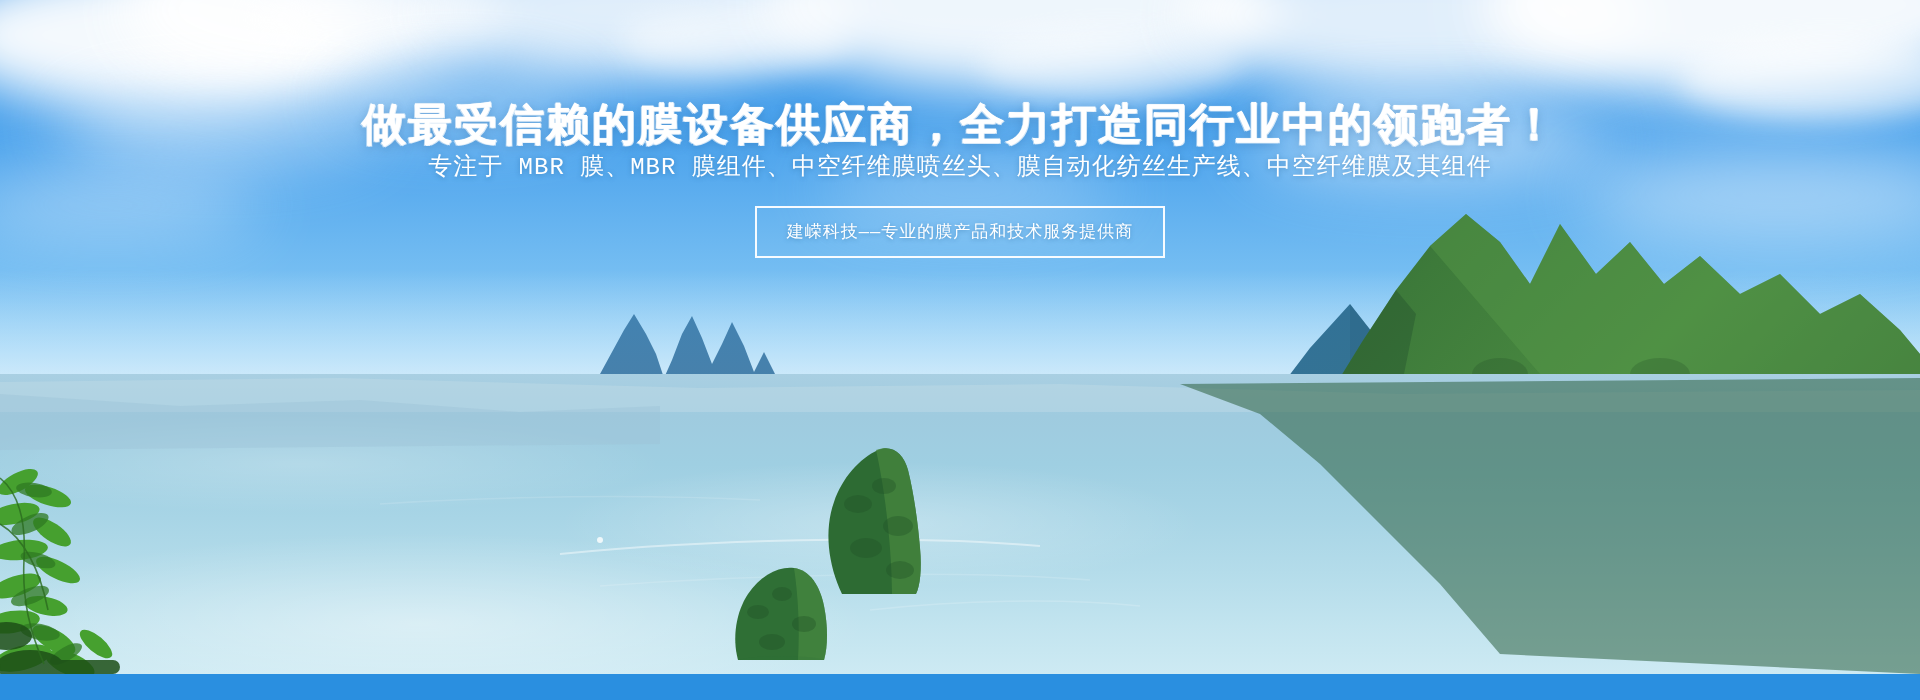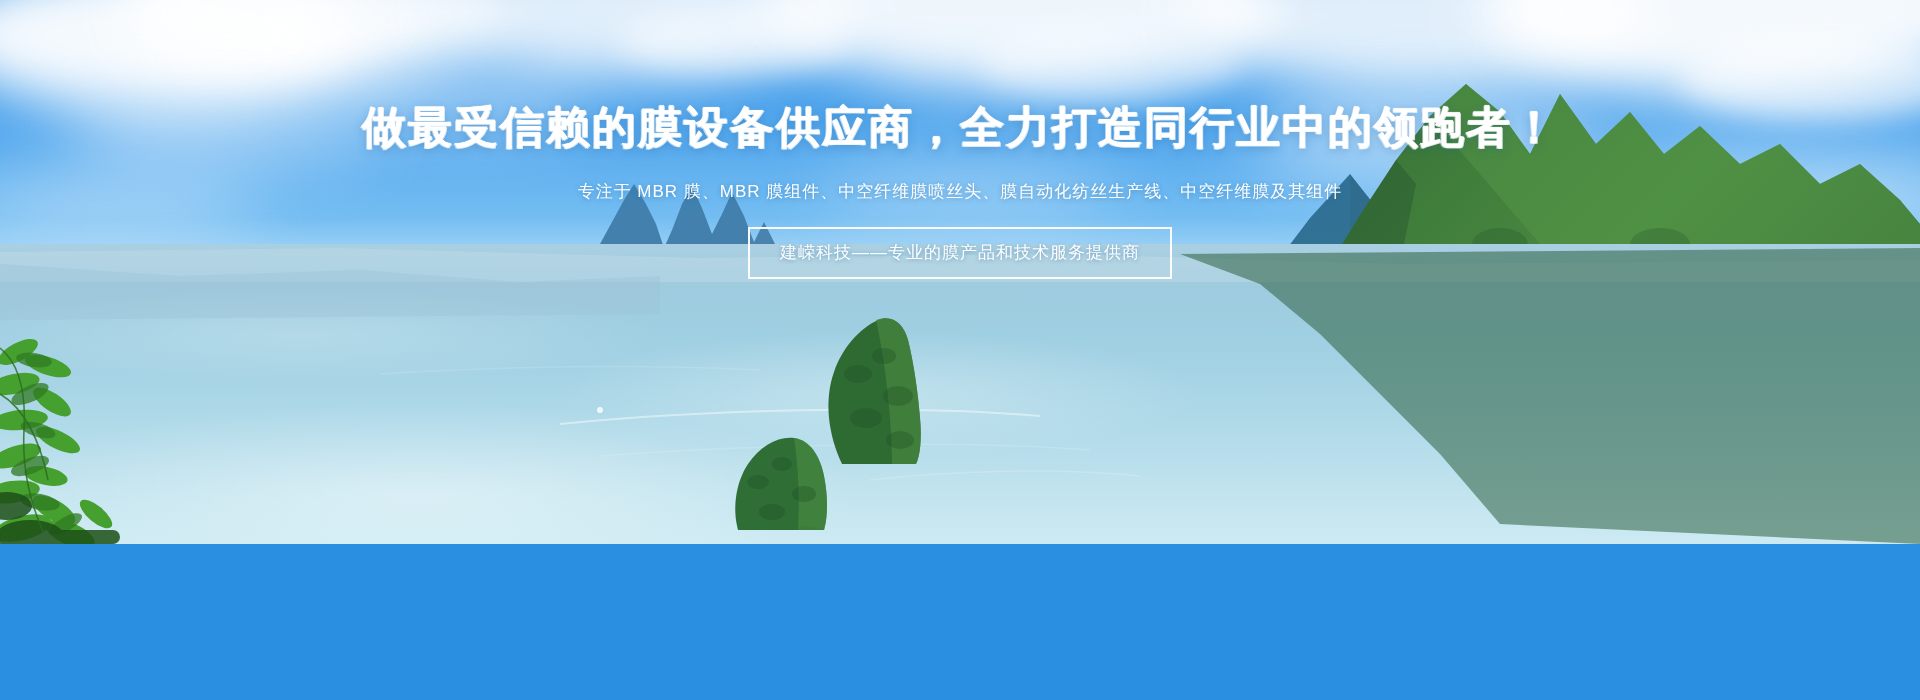--- a/index.html
+++ b/index.html
@@ -2,22 +2,23 @@
 <html><head>
 <meta charset="utf-8">
 <title>Banner</title>
 <style>
   * { margin:0; padding:0; box-sizing:border-box; }
   html,body { width:1920px; height:700px; overflow:hidden; background:#2a8fe0; }
   body { font-family:"Liberation Sans","DejaVu Sans",sans-serif; }
 
   #banner {
     position:relative;
-    width:1920px; height:544px;
+    width:1920px; height:674px;
     overflow:hidden;
+    font-family:Liberation Mono, monospace;
   }
 
   
   .sky {
     position:absolute; inset:0;
     background:
       linear-gradient(180deg,
         #2f8ee4 0%,
         #3e9ae9 12%,
         #57aaee 26%,
@@ -80,22 +81,21 @@
     color:#ffffff;
     line-height:1.05;
     text-shadow:
       0 0 1px rgba(255,255,255,.9),
       1px 1px 0 rgba(255,255,255,.75),
       -1px 1px 0 rgba(255,255,255,.55),
       0 3px 10px rgba(28,90,150,.35);
     white-space:nowrap;
   }
   .subline {
-    margin-top:30px;
-    font-size:17px;
+    font-size:24px;
     font-weight:normal;
     letter-spacing:1px;
     color:#ffffff;
     text-shadow:0 1px 5px rgba(30,95,150,.45);
     white-space:nowrap;
   }
   .tagbox-wrap { margin-top:24px; display:flex; justify-content:center; }
   .tagbox {
     border:2px solid rgba(255,255,255,.95);
     padding:12px 30px 13px;

